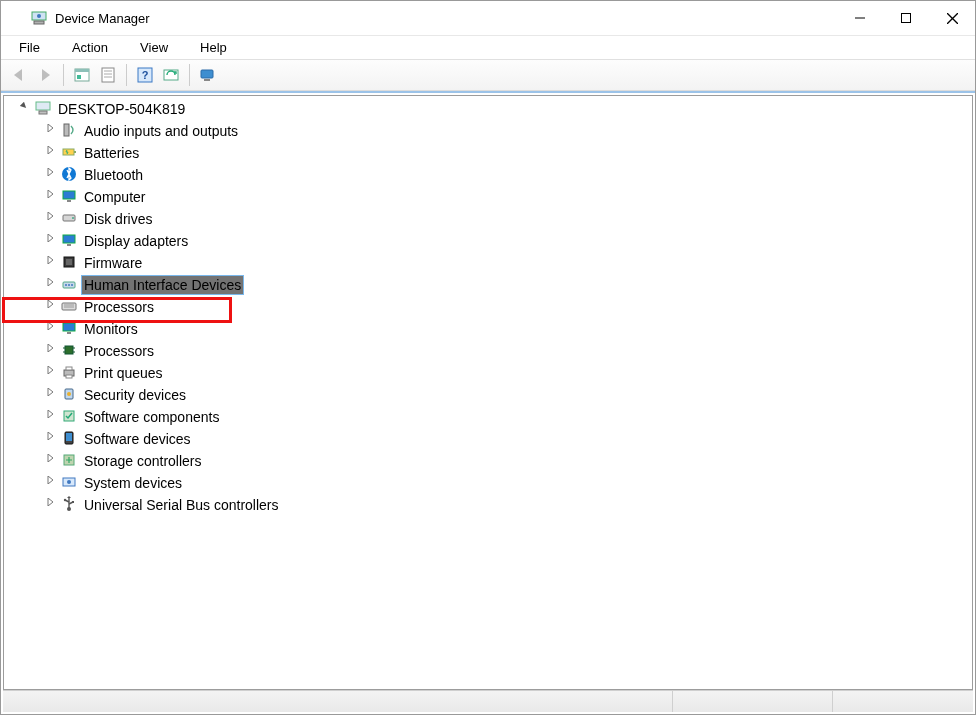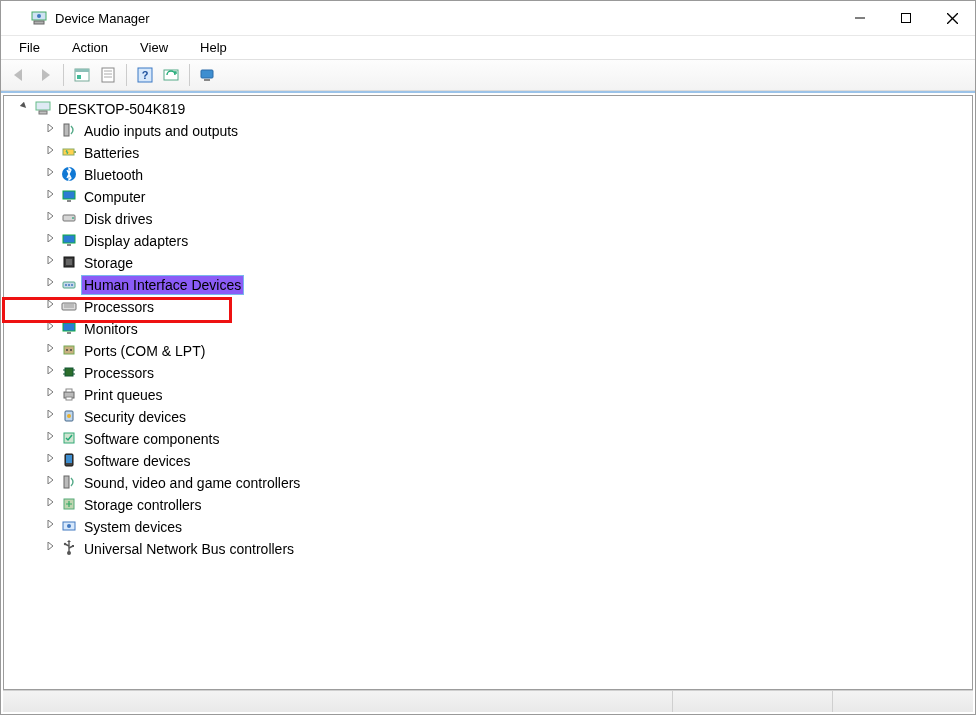--- a/index.html
+++ b/index.html
@@ -103,21 +103,21 @@
     cursor: default;
   }
   .expander svg { width: 8px; height: 8px; }
   .node-icon {
     width: 18px; height: 16px;
     margin: 0 4px 0 2px;
     display: flex; align-items: center; justify-content: center;
   }
   .children { list-style: none; }
   .row.selected .label {
-    background: #8b5cf6;
+    background: #737373;
     outline: 1px solid #7ab8ec;
   }
   .label { padding: 1px 2px; }
   .highlight-box {
     position: absolute;
     border: 3px solid #e11;
     pointer-events: none;
   }
   .rel { position: relative; }
   
@@ -335,21 +335,21 @@
                 <span class="expander">
                   <svg viewBox="0 0 8 8">
                     <path d="M2 0 L7 4 L2 8 Z" fill="none" stroke="#777" stroke-width="1"></path>
                   </svg>
                 </span>
                 <span class="node-icon">
                   <svg width="16" height="16" viewBox="0 0 16 16">
                     <use href="#ic-chip"></use>
                   </svg>
                 </span>
-                <span class="label">Storage</span>
+                <span class="label">Firmware</span>
               </div>
             </li>
             <li>
               <div class="row selected" id="hl-target">
                 <span class="expander">
                   <svg viewBox="0 0 8 8">
                     <path d="M2 0 L7 4 L2 8 Z" fill="none" stroke="#777" stroke-width="1"></path>
                   </svg>
                 </span>
                 <span class="node-icon">
@@ -392,35 +392,20 @@
             </li>
             <li>
               <div class="row">
                 <span class="expander">
                   <svg viewBox="0 0 8 8">
                     <path d="M2 0 L7 4 L2 8 Z" fill="none" stroke="#777" stroke-width="1"></path>
                   </svg>
                 </span>
                 <span class="node-icon">
                   <svg width="16" height="16" viewBox="0 0 16 16">
-                    <use href="#ic-port"></use>
-                  </svg>
-                </span>
-                <span class="label">Ports (COM &amp; LPT)</span>
-              </div>
-            </li>
-            <li>
-              <div class="row">
-                <span class="expander">
-                  <svg viewBox="0 0 8 8">
-                    <path d="M2 0 L7 4 L2 8 Z" fill="none" stroke="#777" stroke-width="1"></path>
-                  </svg>
-                </span>
-                <span class="node-icon">
-                  <svg width="16" height="16" viewBox="0 0 16 16">
                     <use href="#ic-cpu"></use>
                   </svg>
                 </span>
                 <span class="label">Processors</span>
               </div>
             </li>
             <li>
               <div class="row">
                 <span class="expander">
                   <svg viewBox="0 0 8 8">
@@ -482,35 +467,20 @@
             </li>
             <li>
               <div class="row">
                 <span class="expander">
                   <svg viewBox="0 0 8 8">
                     <path d="M2 0 L7 4 L2 8 Z" fill="none" stroke="#777" stroke-width="1"></path>
                   </svg>
                 </span>
                 <span class="node-icon">
                   <svg width="16" height="16" viewBox="0 0 16 16">
-                    <use href="#ic-speaker"></use>
-                  </svg>
-                </span>
-                <span class="label">Sound, video and game controllers</span>
-              </div>
-            </li>
-            <li>
-              <div class="row">
-                <span class="expander">
-                  <svg viewBox="0 0 8 8">
-                    <path d="M2 0 L7 4 L2 8 Z" fill="none" stroke="#777" stroke-width="1"></path>
-                  </svg>
-                </span>
-                <span class="node-icon">
-                  <svg width="16" height="16" viewBox="0 0 16 16">
                     <use href="#ic-storage"></use>
                   </svg>
                 </span>
                 <span class="label">Storage controllers</span>
               </div>
             </li>
             <li>
               <div class="row">
                 <span class="expander">
                   <svg viewBox="0 0 8 8">
@@ -530,21 +500,21 @@
                 <span class="expander">
                   <svg viewBox="0 0 8 8">
                     <path d="M2 0 L7 4 L2 8 Z" fill="none" stroke="#777" stroke-width="1"></path>
                   </svg>
                 </span>
                 <span class="node-icon">
                   <svg width="16" height="16" viewBox="0 0 16 16">
                     <use href="#ic-usb"></use>
                   </svg>
                 </span>
-                <span class="label">Universal Network Bus controllers</span>
+                <span class="label">Universal Serial Bus controllers</span>
               </div>
             </li>
           </ul>
       </li>
     </ul>
   </div>
   <div class="statusbar">
     <div class="cell" style="flex:1"></div>
     <div class="cell" style="width:160px"></div>
     <div class="cell" style="width:140px;border-right:none"></div>

